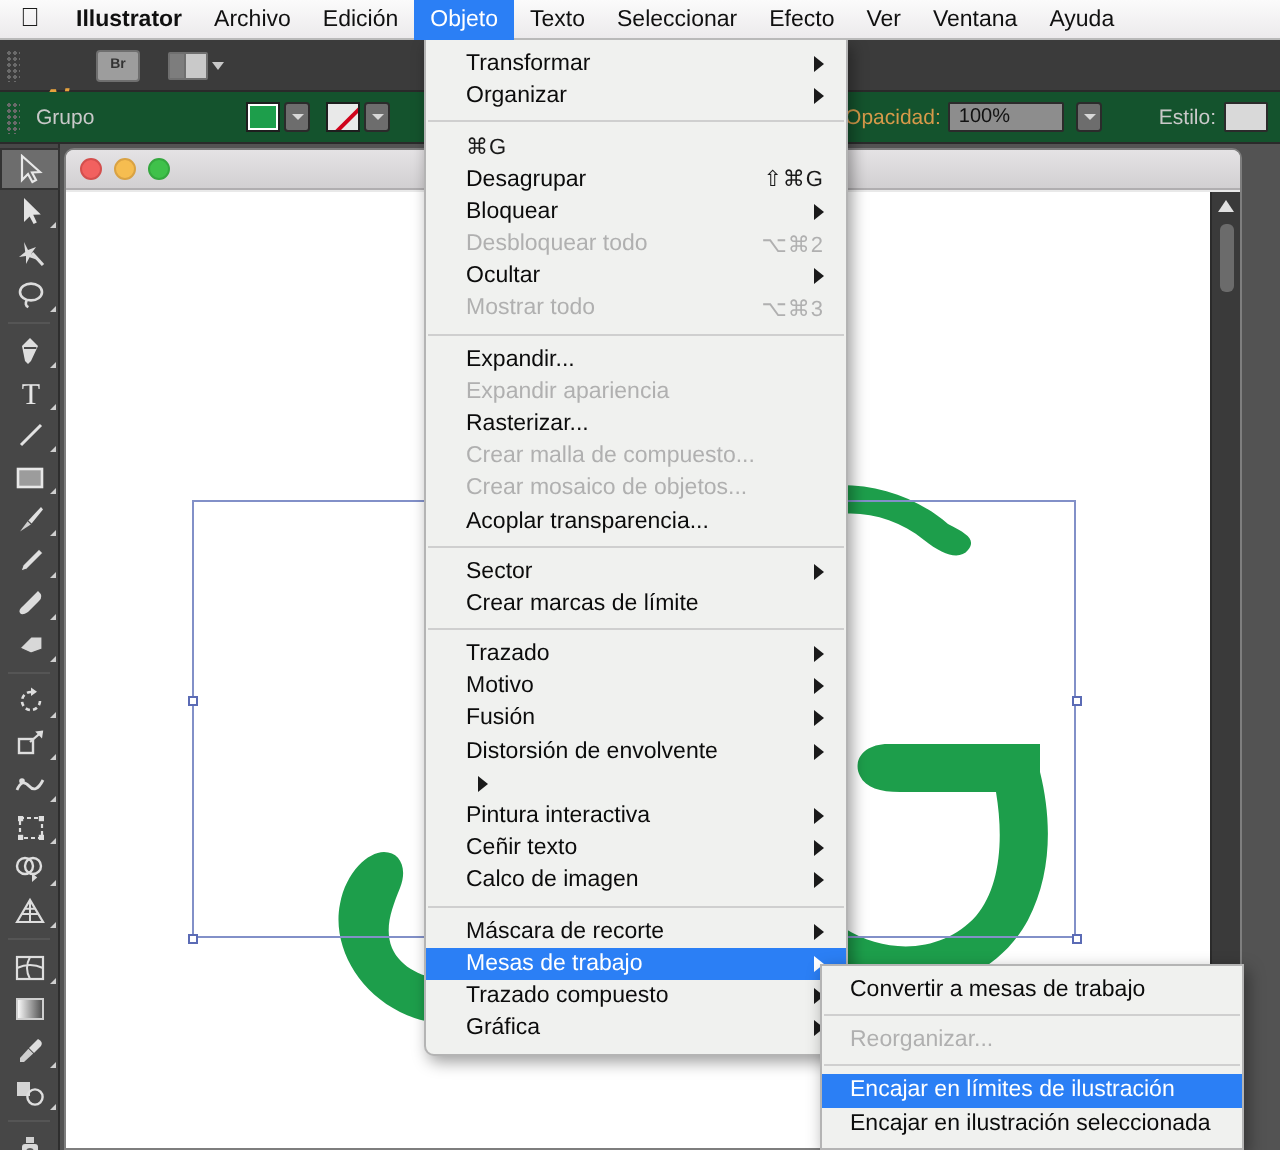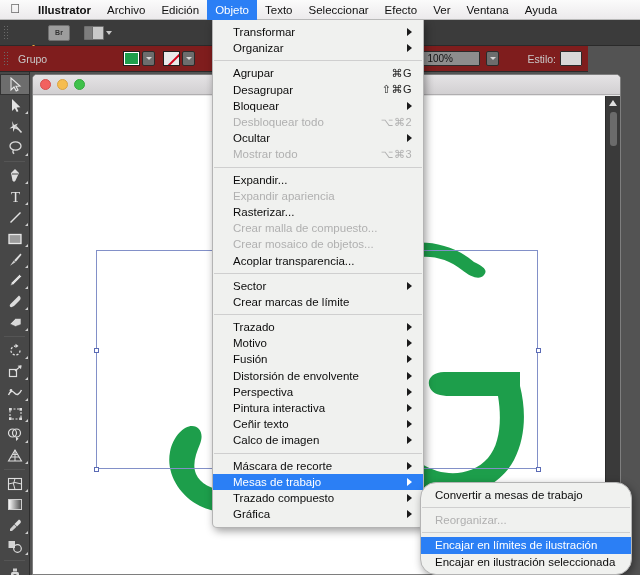--- a/index.html
+++ b/index.html
@@ -44,22 +44,22 @@
     border:1px solid #6f6f6f; border-radius:2px;
     display:flex; align-items:center; justify-content:center;
     font-size:7px; color:#333; font-weight:bold;
   }
   .wsbtn { display:flex; align-items:center; margin-left:14px; gap:2px;}
   .wsicon { width:20px; height:14px; background:#c9c9c9; border:1px solid #6f6f6f; border-radius:1px; position:relative;}
   .wsicon:before{content:"";position:absolute;left:0;top:0;bottom:0;width:7px;background:#7d7d7d;border-right:1px solid #6f6f6f;}
   .caret-d { width:0;height:0;border-left:3.5px solid transparent;border-right:3.5px solid transparent;border-top:4px solid #c8c8c8;}
 
   #ctrlbar {
-    position:absolute; left:0; top:46px; width:588px; height:26px;
-    background:#7f1d1d; border-bottom:1px solid #2a2a2a;
+    position:absolute; left:0; top:46px; width:640px; height:26px;
+    background:#14532d; border-bottom:1px solid #2a2a2a;
     display:flex; align-items:center; z-index:5; color:#cfcfcf; font-size:10.5px;
   }
   #ctrlbar .lbl { color:#c9c9c9; font-size:10.5px; }
   #ctrlbar .lbl.amber { color:#d79a4a; }
   .swatch { width:17px; height:15px; border:1px solid #1e1e1e; }
   .swatch.fill { background:#1d9e4b; box-shadow: inset 0 0 0 1px #fff; }
   .swatch.stroke { background:#e9e9e9; position:relative; overflow:hidden;}
   .swatch.stroke:after{content:"";position:absolute;left:-3px;top:7px;width:26px;height:1.5px;background:#d0021b;transform:rotate(-45deg);}
   .mini-drop {
     width:13px;height:15px;background:#6d6d6d;border:1px solid #2b2b2b;border-radius:2px;
@@ -139,24 +139,24 @@
   .mrow.hl .label { color:#fff; }
   .mrow .tri {
     width:0;height:0;border-top:4px solid transparent;border-bottom:4px solid transparent;
     border-left:5.5px solid #1a1a1a; margin-left:6px;
   }
   .mrow.hl .tri { border-left-color:#fff; }
   .msep { height:1px; background:#cfcfcf; margin:4px 1px; }
 
   
   #submenu {
-    position:absolute; left:420px; top:482px; width:212px;
+    position:absolute; left:410px; top:482px; width:212px;
     background:#f0f1ef; border:1px solid #b4b4b4;
     box-shadow: 2px 3px 8px rgba(0,0,0,.38);
-    z-index:55; padding:4px 0 4px 0; border-radius:16px;
+    z-index:55; padding:4px 0 4px 0; border-radius:0;
   }
   #submenu .mrow { padding-left:14px; }
 </style>
 </head>
 <body>
 
 <div id="macbar">
   <div class="apple"></div>
   <div id="macbar-items" style="display:flex;align-items:center;">
       <div class="mi app">Illustrator</div>
@@ -436,21 +436,20 @@
     <div class="mrow">
       <span class="label">Transformar</span>
       <span class="tri"></span>
     </div>
     <div class="mrow">
       <span class="label">Organizar</span>
       <span class="tri"></span>
     </div>
     <div class="msep"></div>
     <div class="mrow">
-      <span class="label">Agrupar</span>
       <span class="short">⌘G</span>
     </div>
     <div class="mrow">
       <span class="label">Desagrupar</span>
       <span class="short">⇧⌘G</span>
     </div>
     <div class="mrow">
       <span class="label">Bloquear</span>
       <span class="tri"></span>
     </div>
@@ -504,21 +503,20 @@
     </div>
     <div class="mrow">
       <span class="label">Fusión</span>
       <span class="tri"></span>
     </div>
     <div class="mrow">
       <span class="label">Distorsión de envolvente</span>
       <span class="tri"></span>
     </div>
     <div class="mrow">
-      <span class="label">Perspectiva</span>
       <span class="tri"></span>
     </div>
     <div class="mrow">
       <span class="label">Pintura interactiva</span>
       <span class="tri"></span>
     </div>
     <div class="mrow">
       <span class="label">Ceñir texto</span>
       <span class="tri"></span>
     </div>

